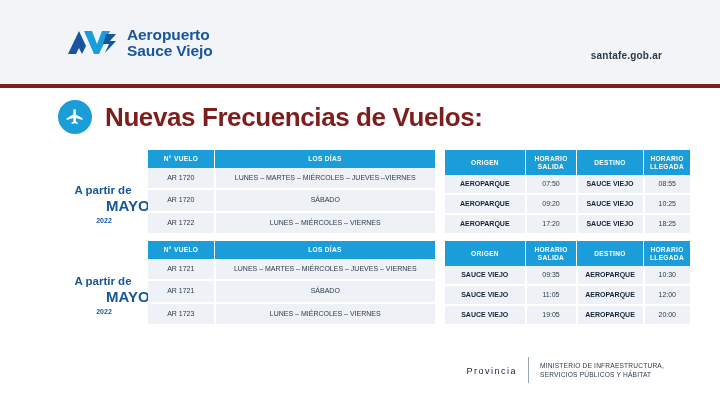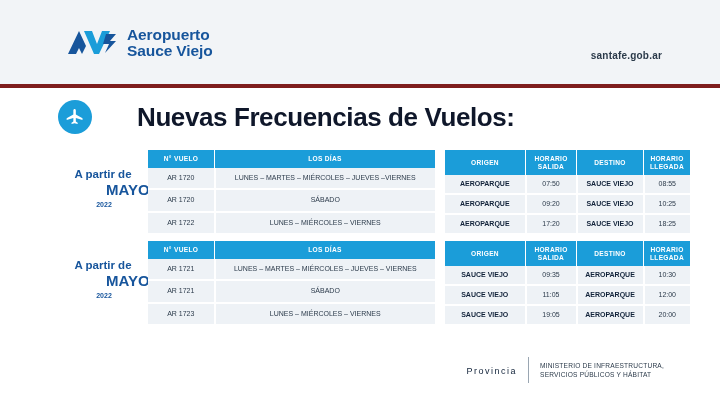--- a/index.html
+++ b/index.html
@@ -71,32 +71,31 @@
     background: #1b9dd9;
     display: flex;
     align-items: center;
     justify-content: center;
     margin-right: 13px;
   }
   .title-badge svg { display: block; }
   .title-text {
     font-size: 26px;
     font-weight: bold;
-    color: #0f172a;
+    color: #7f1d1d;
     letter-spacing: -0.4px;
-    margin-left: 32px;
   }
 
   
   .block {
     position: absolute;
     left: 58px;
     width: 604px;
     display: flex;
-    align-items: flex-start;
+    align-items: flex-end;
   }
   #block-0 { top: 150px; }
   #block-1 { top: 241px; }
 
   .side-label {
     width: 90px;
     padding-top: 18px;
     text-align: center;
     color: #17559c;
     flex: 0 0 90px;

